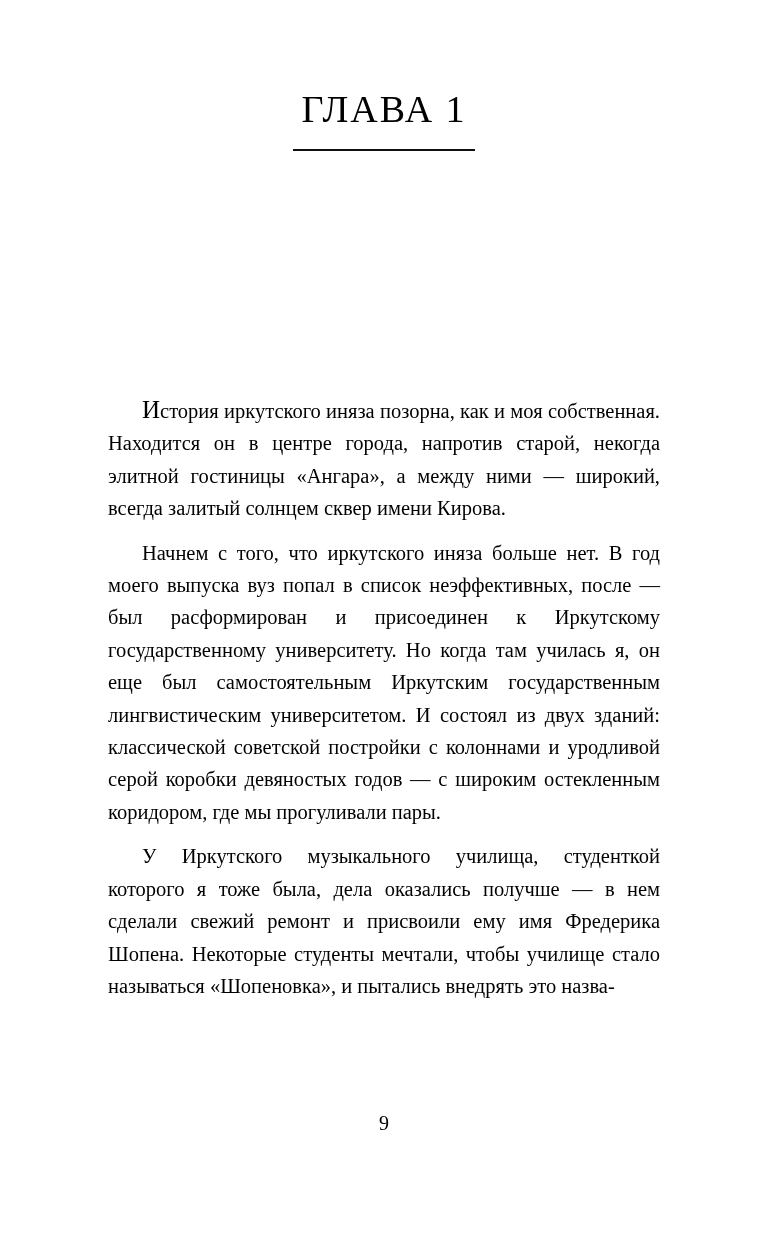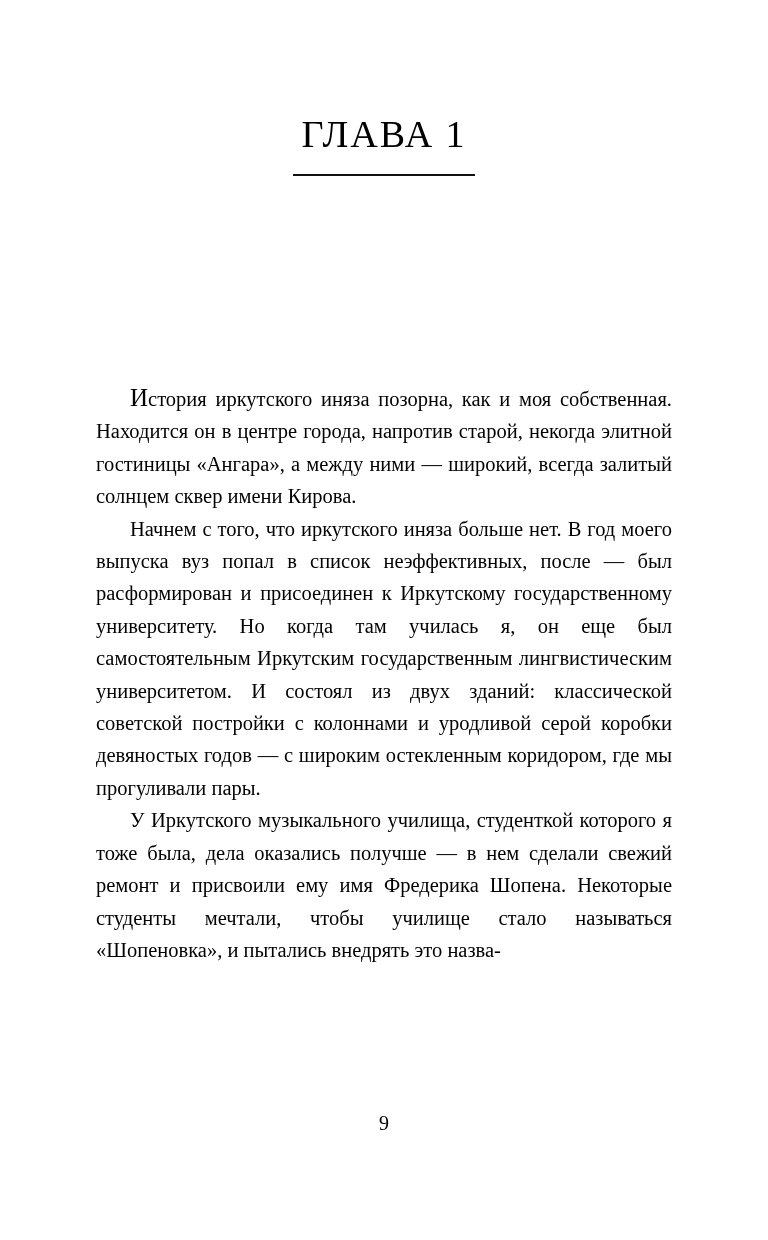--- a/index.html
+++ b/index.html
@@ -19,42 +19,42 @@
     width: 768px;
     height: 1240px;
     box-sizing: border-box;
   }
   .chapter-heading {
     text-align: center;
     font-size: 38px;
     letter-spacing: 2px;
     font-weight: normal;
     margin: 0;
-    padding-top: 112px;
+    padding-top: 87px;
     font-family: "Liberation Serif", serif;
   }
   .heading-rule {
     width: 182px;
     height: 2px;
     background: #111111;
     margin: 18px auto 0 auto;
   }
   .body-text {
     position: absolute;
     left: 96px;
     right: 96px;
     top: 382px;
     font-size: 20.5px;
     line-height: 32.4px;
     text-align: justify;
     text-justify: inter-word;
     hyphens: manual;
   }
   .body-text p {
-    margin: 0;
+    margin: 12px;
     text-indent: 34px;
   }
   .dropcap-word {
     
   }
   .dropcap-word::first-letter {
     font-size: 25px;
   }
   .folio {
     position: absolute;

